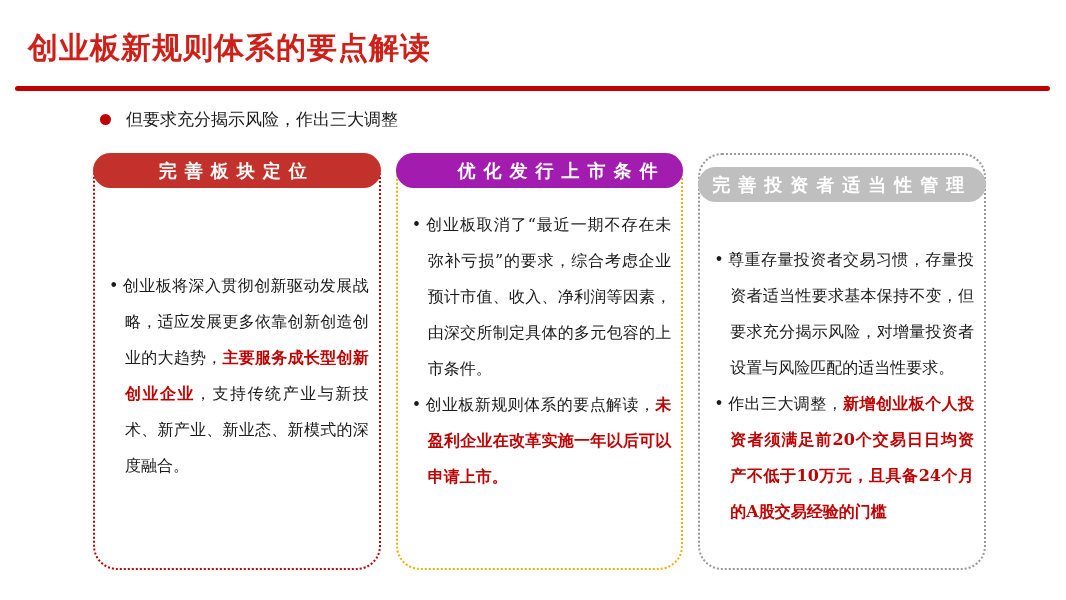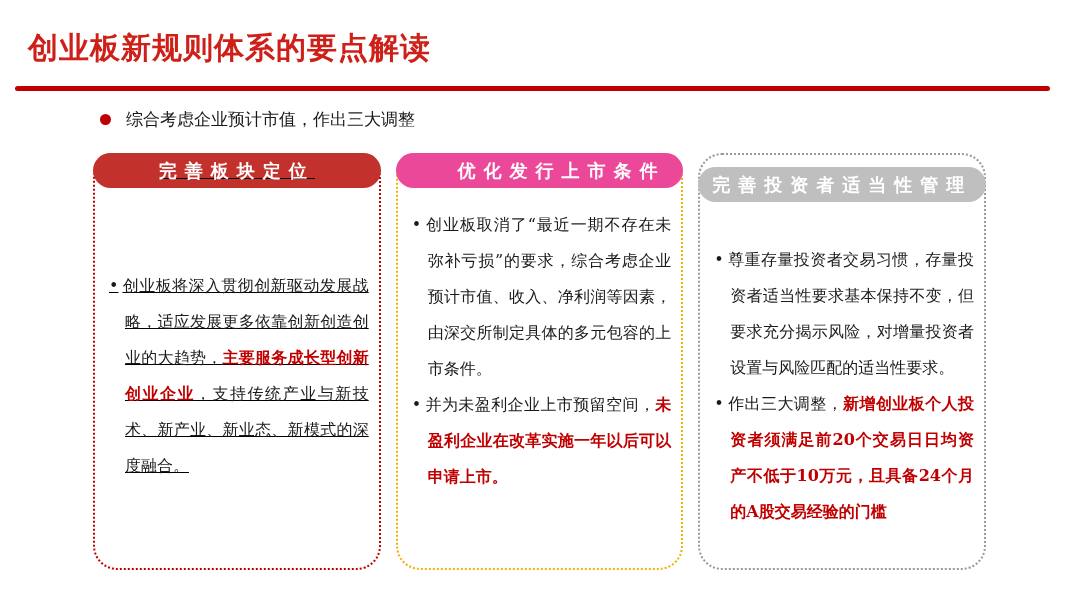--- a/index.html
+++ b/index.html
@@ -59,34 +59,34 @@
   .seg-red { color:#C00000; font-weight:bold; }
 </style>
 </head>
 <body>
 
 <div class="slide">
   <div class="page-title">创业板新规则体系的要点解读</div>
   <div class="title-rule"></div>
   <div class="intro-row">
     <span class="intro-bullet"></span>
-    <span>综合考虑企业预计市值，作出三大调整</span>
+    <span>但要求充分揭示风险，作出三大调整</span>
   </div>
   <div class="columns">
-      <div class="column" style="border-color: rgb(192, 0, 0); text-decoration: underline;">
+      <div class="column" style="border-color: rgb(192, 0, 0);">
         <div class="col-header" style="background: rgb(194, 49, 43);">完善板块定位</div>
         <div class="col-body">
           <div class="bullet"><span class="dot">•</span><span>创业板将深入贯彻创新驱动发展战略，适应发展更多依靠创新创造创业的大趋势，</span><span class="seg-red">主要服务成长型创新创业企业</span><span>，支持传统产业与新技术、新产业、新业态、新模式的深度融合。</span></div>
         </div>
       </div>
       <div class="column" style="border-color: rgb(245, 177, 0);">
-        <div class="col-header" style="background: #ec4899; padding-left: 44px;">优化发行上市条件</div>
+        <div class="col-header" style="background: #a21caf; padding-left: 44px;">优化发行上市条件</div>
         <div class="col-body">
           <div class="bullet"><span class="dot">•</span><span>创业板取消了“最近一期不存在未弥补亏损”的要求，综合考虑企业预计市值、收入、净利润等因素，由深交所制定具体的多元包容的上市条件。</span></div>
-          <div class="bullet"><span class="dot">•</span><span>并为未盈利企业上市预留空间，</span><span class="seg-red">未盈利企业在改革实施一年以后可以申请上市。</span></div>
+          <div class="bullet"><span class="dot">•</span><span>创业板新规则体系的要点解读，</span><span class="seg-red">未盈利企业在改革实施一年以后可以申请上市。</span></div>
         </div>
       </div>
       <div class="column" style="border-color: rgb(153, 153, 153);">
         <div class="col-header" style="background: rgb(191, 191, 191); margin-top: 12px;">完善投资者适当性管理</div>
         <div class="col-body">
           <div class="bullet"><span class="dot">•</span><span>尊重存量投资者交易习惯，存量投资者适当性要求基本保持不变，但要求充分揭示风险，对增量投资者设置与风险匹配的适当性要求。</span></div>
           <div class="bullet"><span class="dot">•</span><span>作出三大调整，</span><span class="seg-red">新增创业板个人投资者须满足前20个交易日日均资产不低于10万元，且具备24个月的A股交易经验的门槛</span></div>
         </div>
       </div>
     </div>

